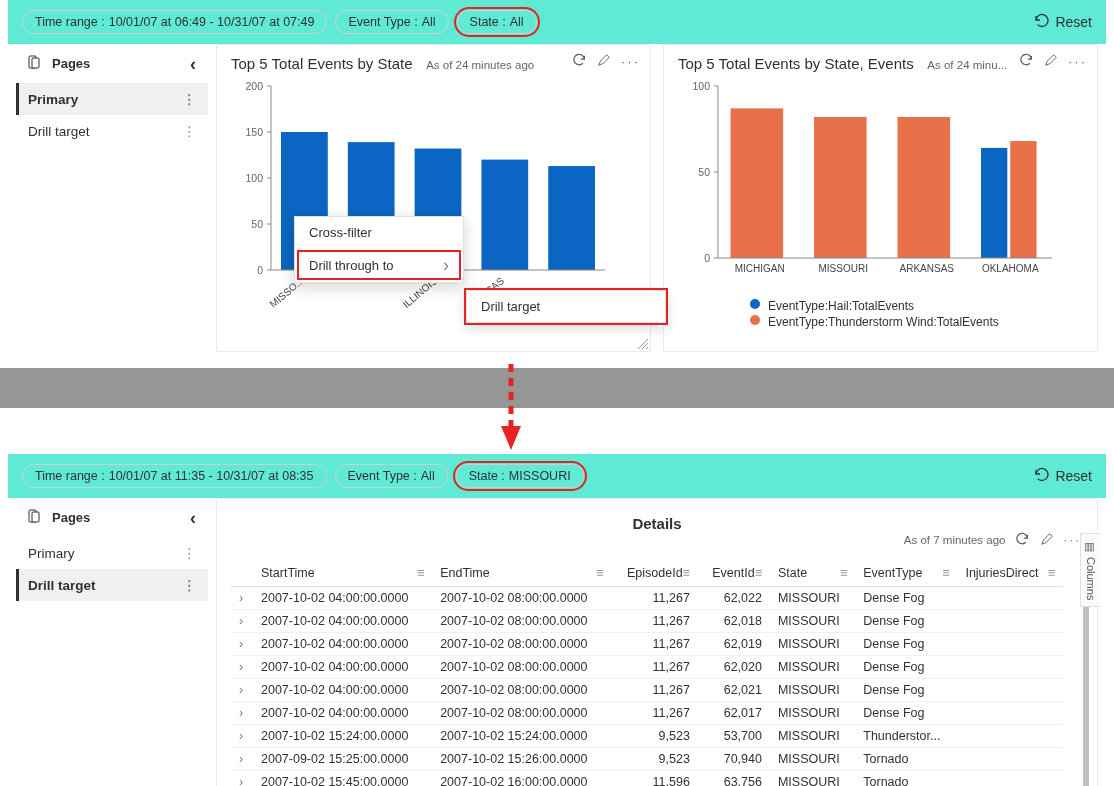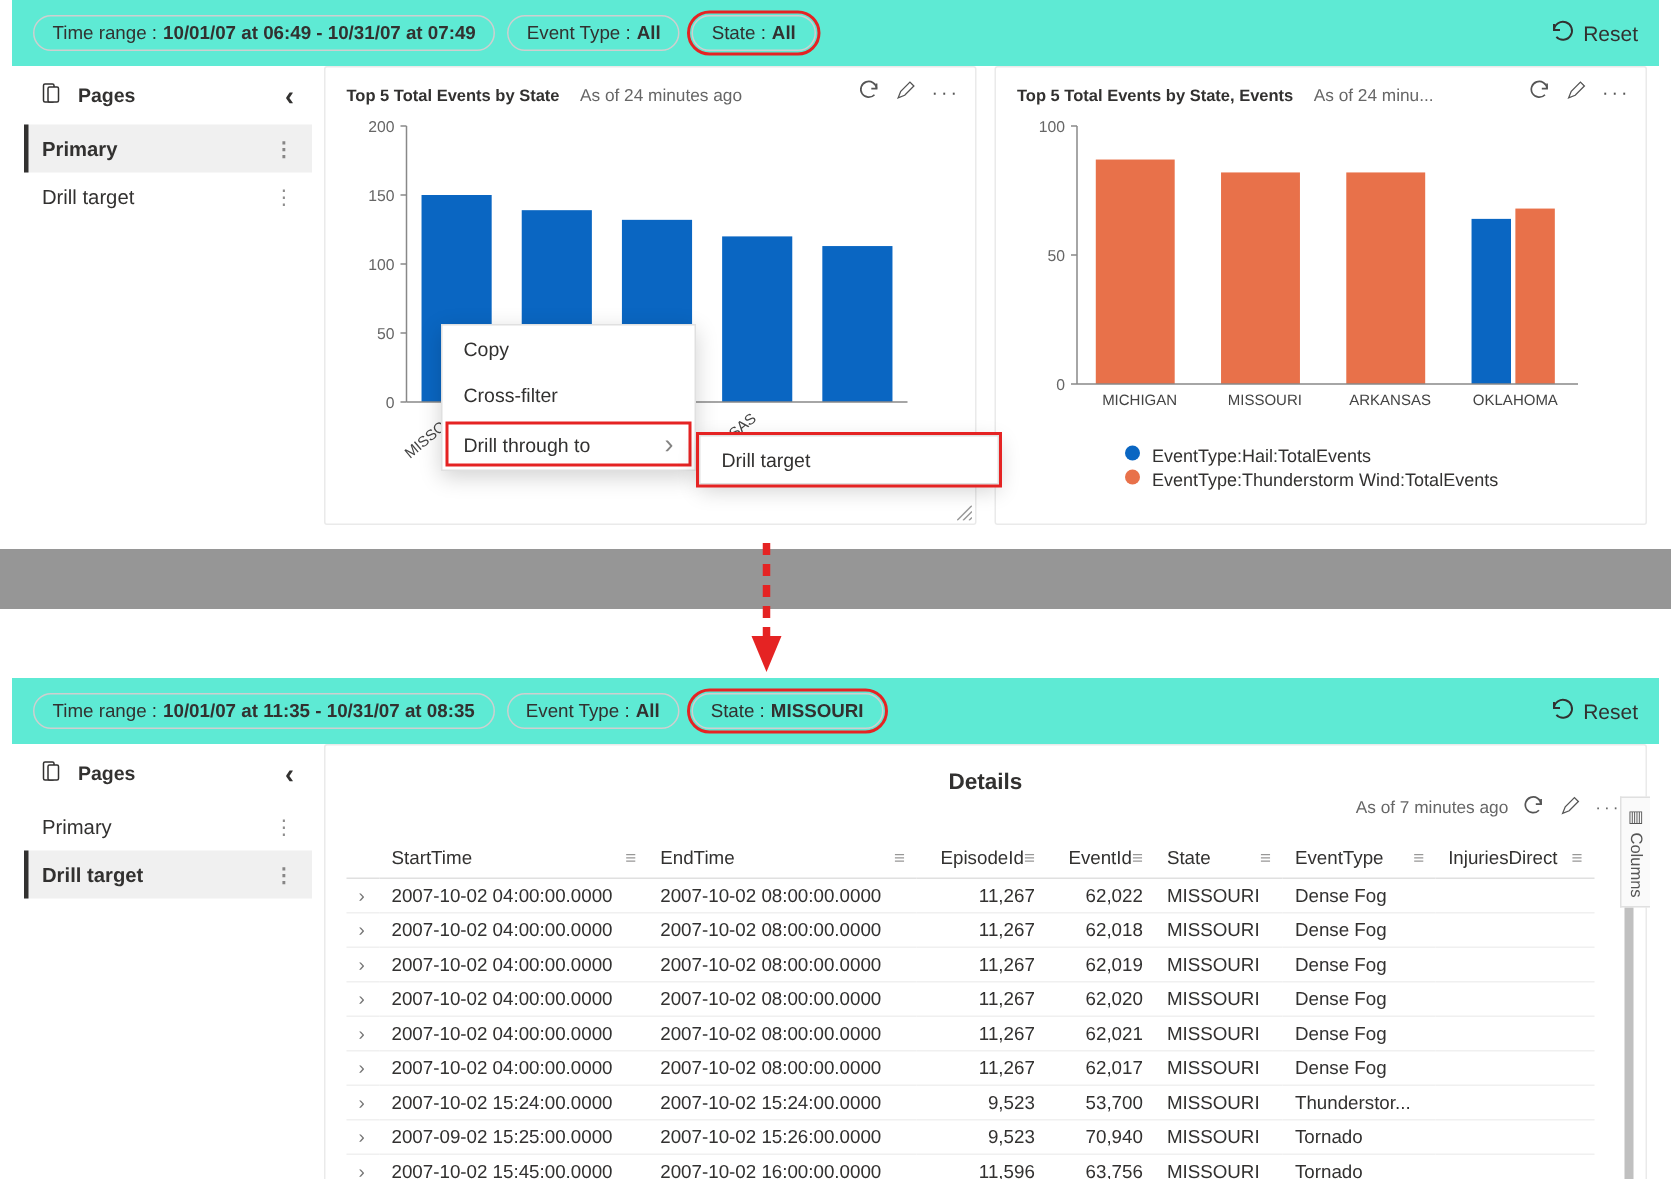--- a/index.html
+++ b/index.html
@@ -3,37 +3,37 @@
 <meta charset="utf-8">
 <style>
 * { box-sizing: border-box; margin: 0; padding: 0; }
 body { font-family: "Segoe UI", -apple-system, sans-serif; font-size: 13px; color: #323130; background: #fff; }
 
 .frame { width: 1114px; margin: 0 auto; }
 .panel { width: 1098px; margin: 0 auto; position: relative; }
 
 .filter-bar { display: flex; align-items: center; gap: 8px; padding: 10px 14px 10px 14px; background: #5eead4; }
 .pill { border: 1px solid #cfcfcf; border-radius: 14px; padding: 4px 12px; font-size: 12.5px; color: #323130; white-space: nowrap; display: inline-flex; align-items: center; gap: 4px; }
-.pill b { font-weight: 700; }
+.pill b { font-weight: 400; }
 .pill.hl { outline: 2px solid #e52323; outline-offset: 1px; }
 .spacer { flex: 1; }
 .reset-btn { display: inline-flex; align-items: center; gap: 6px; font-size: 14px; color: #323130; cursor: pointer; }
 .icon { display: inline-block; }
 
 .main-row { display: flex; gap: 8px; padding: 0 8px 8px 8px; }
 .sidebar { width: 192px; background: #fff; }
 .side-head { display: flex; align-items: center; gap: 8px; padding: 10px 12px; font-weight: 600; }
 .side-head .push { margin-left: auto; }
 .side-item { display: flex; align-items: center; padding: 8px 12px; font-size: 13.5px; }
 .side-item .push { margin-left: auto; opacity: .55; }
 .side-item.active { background: #f0f0f0; font-weight: 600; border-left: 3px solid #323130; padding-left: 9px; }
 .content { flex: 1; display: flex; flex-direction: column; gap: 10px; position: relative; }
 .dash-row { display: flex; gap: 12px; }
 .card { background: #fff; border: 1px solid #eaeaea; border-radius: 2px; padding: 10px 14px 8px 14px; flex: 1; position: relative; }
-.card-title { font-weight: 700; font-size: 11px; display: inline-block; margin-right: 10px; }
+.card-title { font-weight: 400; font-size: 15px; display: inline-block; margin-right: 10px; }
 .asof { font-size: 11.5px; color: #666; }
 .card-tools { position: absolute; top: 8px; right: 10px; display: flex; gap: 10px; align-items: center; color: #555; }
 
 .chart { margin-top: 8px; }
 .axis-lbl { font-size: 10.5px; fill: #666; }
 .tick { stroke: #888; }
 .bar1 { fill: #0a66c2; }
 .bar2 { fill: #e8714a; }
 .xbl { font-size: 10px; fill: #444; }
 .legend { display: flex; flex-direction: column; gap: 2px; padding-left: 72px; margin-top: 6px; font-size: 12px; }
@@ -205,23 +205,20 @@
             <div class="legend-row">
                   <span class="dot" style="background:#e8714a"></span>
                   <span>EventType:Thunderstorm Wind:TotalEvents</span>
                 </div>
           </div>
         </div>
       </div>
 
       <div class="ctx-menu" style="left:78px; top:172px;">
         <div class="ctx-item">
-              <span>Copy</span>
-            </div>
-        <div class="ctx-item">
               <span>Cross-filter</span>
             </div>
         <div class="ctx-item hl">
           <span>Drill through to</span>
           <span class="chev chev-right"></span>
         </div>
       </div>
       <div class="ctx-menu" style="left:250px; top:246px; min-width:200px; outline:2px solid #e52323;">
         <div class="ctx-item">
               <span>Drill target</span>

